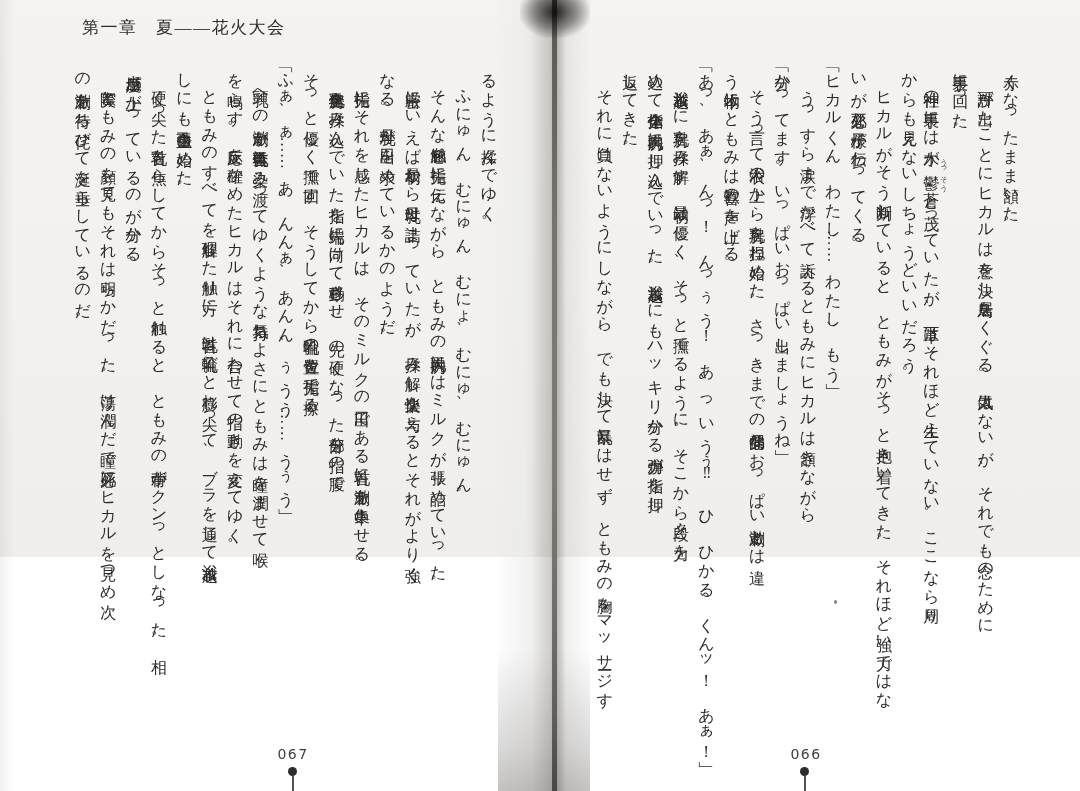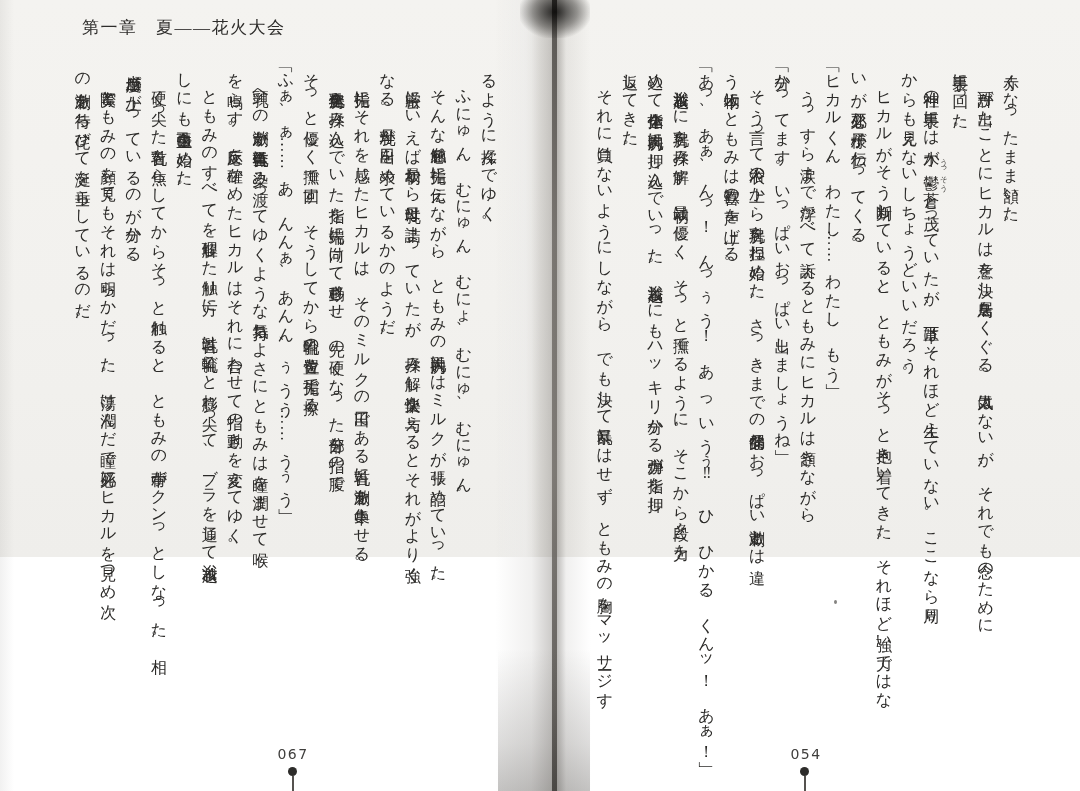--- a/index.html
+++ b/index.html
@@ -198,21 +198,21 @@
         <div class="tcol">「分かってます。いっぱいおっぱい出しましょうね」</div>
         <div class="tcol">　そう言って浴衣の上から乳房を捏ね始めた。さっきまでの偶発的なおっぱい刺激とは違</div>
         <div class="tcol">う本物にともみは歓喜の声を上げる。</div>
         <div class="tcol">「あっ、あぁ、んっ！　んっぅう！　あ、っいうぅ‼　ひ、ひかる、くんッ！　あぁ！」</div>
         <div class="tcol">　浴衣越しに乳房を揉み解す。最初は優しく、そっと撫でるように。そこから段々と力を</div>
         <div class="tcol">込めて指全体を乳房肉に押し込んでいった。浴衣越しにもハッキリ分かる弾力が指を押し</div>
         <div class="tcol">返してきた。</div>
         <div class="tcol">　それに負けないようにしながら、でも決して乱暴にはせず、ともみの胸をマッサージす</div>
       </div>
 
-    <div class="page-number page-number-right">054</div>
+    <div class="page-number page-number-right">066</div>
 
     <div class="pin pin-right">
       <div class="pin-dot"></div>
       <div class="pin-line"></div>
     </div>
 
     <div class="ink-speck"></div>
   </div>
 
   <div class="gutter-highlight"></div>

